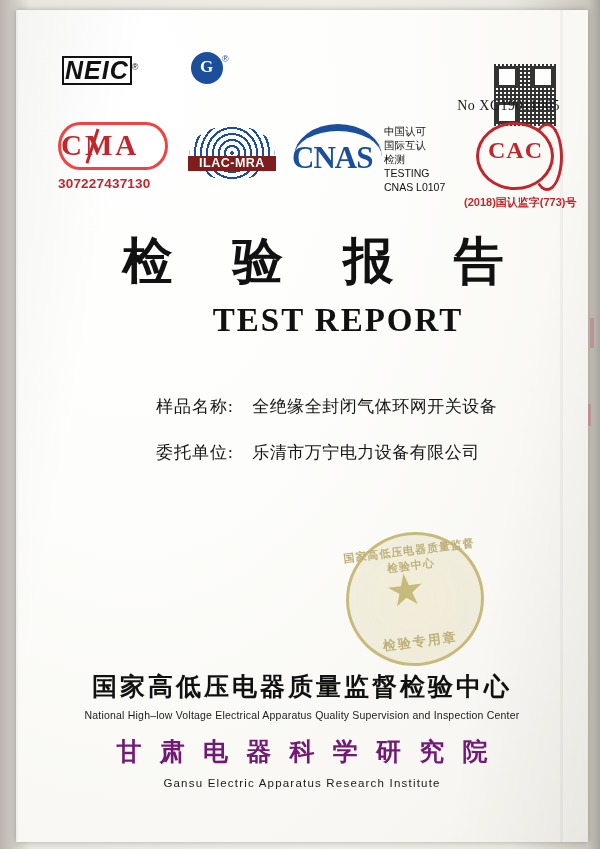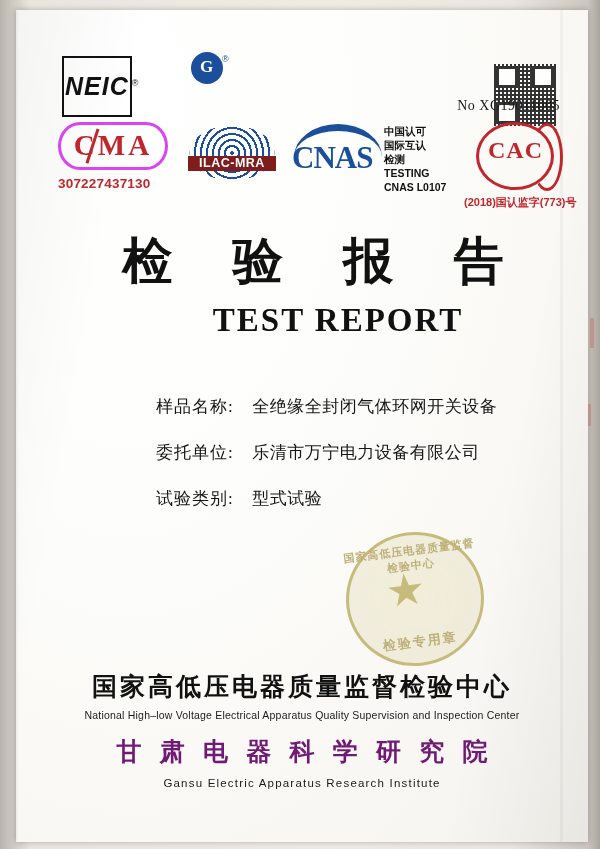--- a/index.html
+++ b/index.html
@@ -87,21 +87,21 @@
   }
   .neic .reg {
     font-size: 9px;
     vertical-align: super;
     font-style: normal;
     font-weight: normal;
   }
   .neic .boxn {
     display: inline-block;
     border: 2.5px solid #111;
-    padding: 16px 1px;
+    padding: 0 1px;
     line-height: 1;
   }
 
   .cnas-blue-mark {
     position: absolute;
     left: 175px;
     top: 6px;
     width: 38px;
     height: 38px;
   }
@@ -181,28 +181,27 @@
   .cma {
     position: absolute;
     left: 42px;
     top: 2px;
     width: 110px;
   }
   .cma .mark {
     position: relative;
     width: 104px;
     height: 42px;
-    border: 3px solid #d946ef;
+    border: 3px solid #ef4444;
     border-radius: 22px/50%;
     color: #c0272d;
     font-family: "Liberation Serif", serif;
     font-weight: bold;
     font-size: 29px;
     letter-spacing: 3px;
-    text-align: center;
     line-height: 40px;
   }
   .cma .mark .slash {
     position: absolute;
     left: 30px;
     top: 3px;
     width: 2.5px;
     height: 36px;
     background: #c0272d;
     transform: rotate(18deg);
@@ -276,21 +275,21 @@
     color: #1b4f9c;
     letter-spacing: -1px;
   }
 
   .cnas-text {
     position: absolute;
     left: 368px;
     top: 4px;
     font-family: "Liberation Sans", sans-serif;
     font-size: 10.5px;
-    font-weight: bold;
+    font-weight: normal;
     color: #111;
     line-height: 14px;
   }
 
   
   .cac {
     position: absolute;
     right: 22px;
     top: 2px;
     width: 102px;
@@ -567,24 +566,20 @@
         <span class="lbl">样品名称:</span>
         <span class="val">全绝缘全封闭气体环网开关设备</span>
       </div>
 
 
       <div class="field">
         <span class="lbl">委托单位:</span>
         <span class="val">乐清市万宁电力设备有限公司</span>
       </div>
 
-      <div class="field">
-        <span class="lbl">试验类别:</span>
-        <span class="val">型式试验</span>
-      </div>
     </div>
 
     <div class="seal">
       <div class="arc-top">国家高低压电器质量监督检验中心</div>
       <div class="star"></div>
       <div class="arc-bottom">检验专用章</div>
     </div>
 
     <div class="footer">
       <div class="org-cn">国家高低压电器质量监督检验中心</div>

